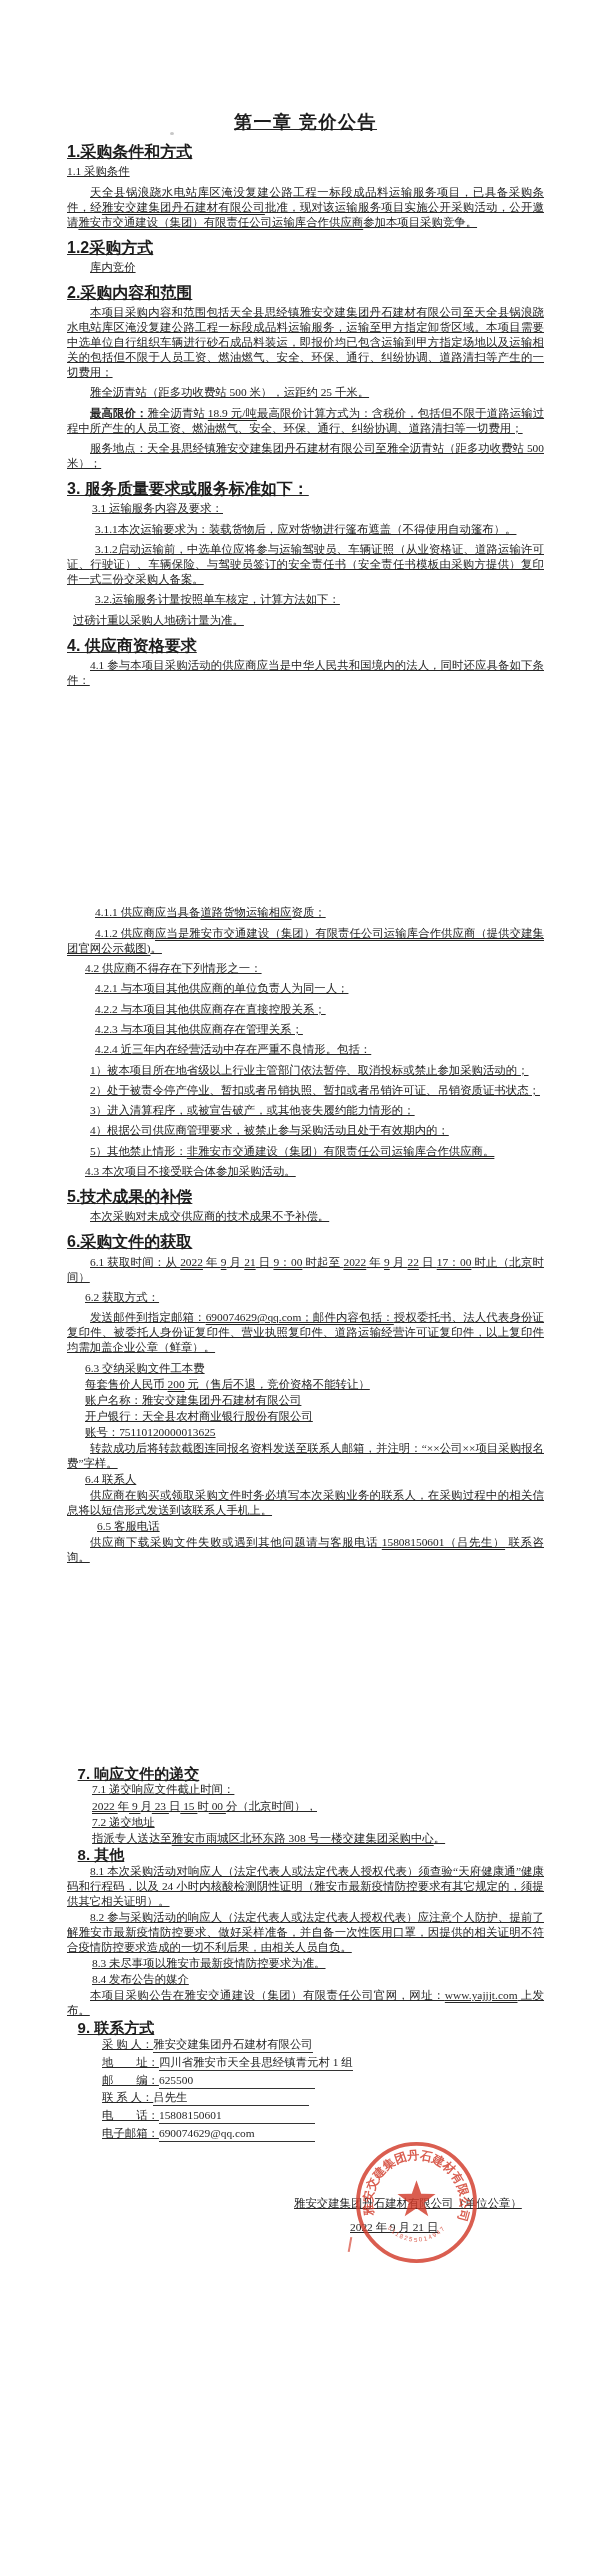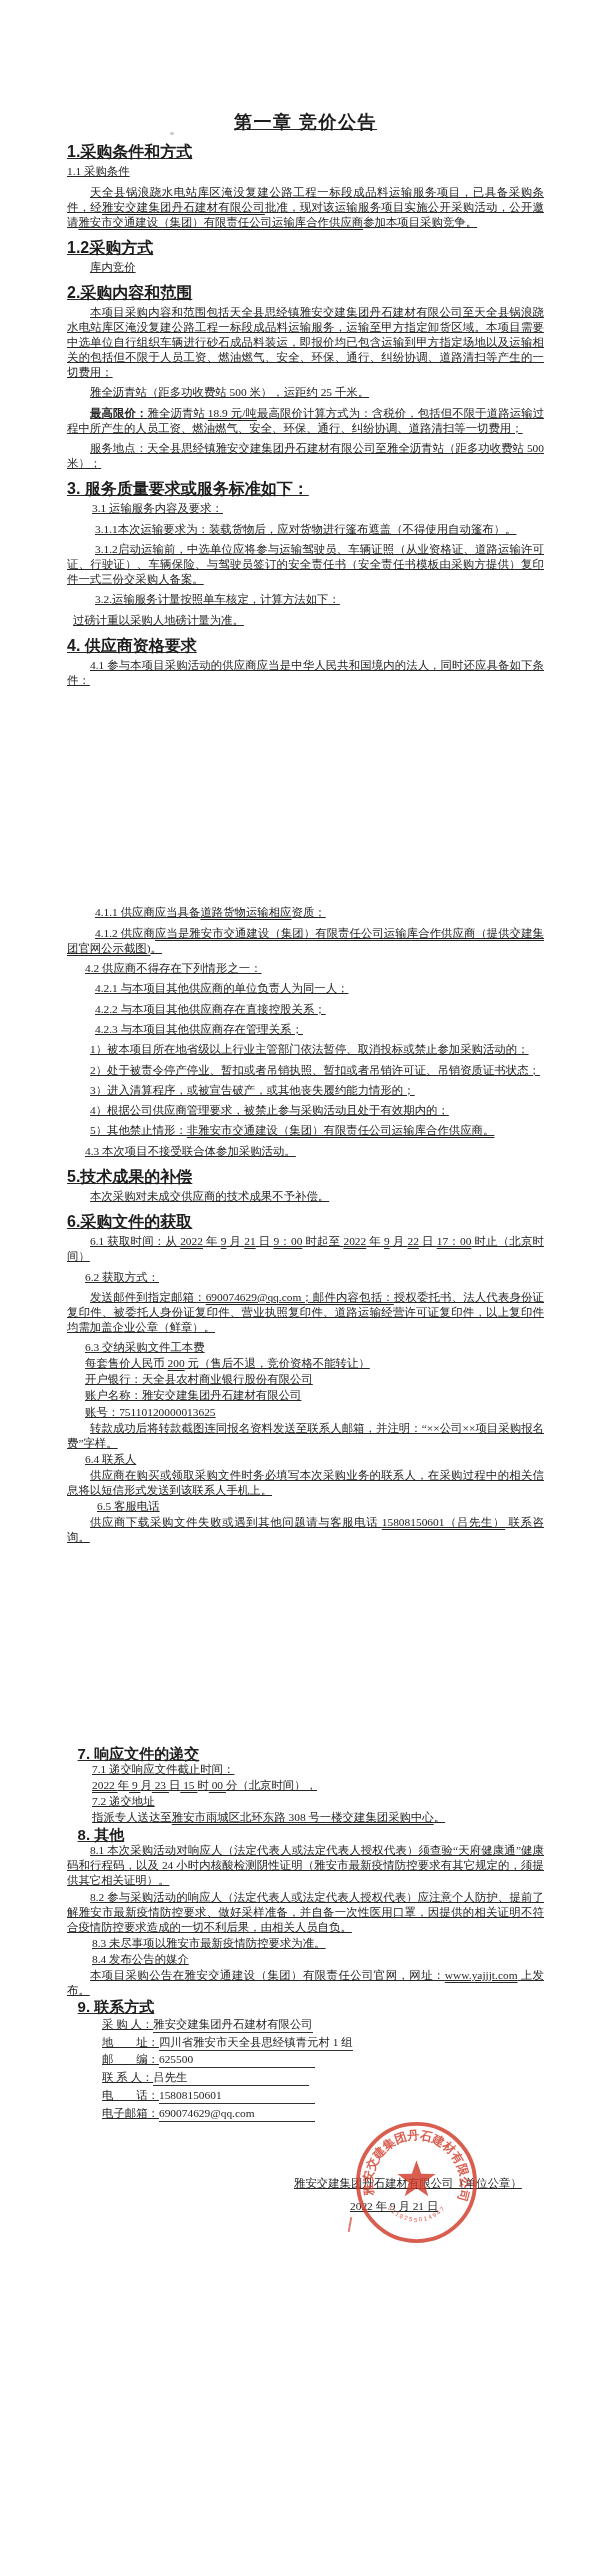--- a/index.html
+++ b/index.html
@@ -82,36 +82,37 @@
         <div class="blk flat"><span>过磅计重以采购人地磅计量为准。</span></div>
         <div class="blk h"><span>4. 供应商资格要求</span></div>
         <div class="blk p"><span>4.1 参与本项目采购活动的供应商应当是中华人民共和国境内的法人，同时还应具备如下条件：</span></div>
         <div class="blk gap1"></div>
         <div class="blk p3"><span>4.1.1 供应商应当具备</span><span class="u">道路货物运输相应</span><span>资质；</span></div>
         <div class="blk p3"><span>4.1.2 供应商</span><span class="u">应当是雅安市交通建设（集团）有限责任公司运输库合作供应商（提供交建集团官网公示截图)</span><span>。</span></div>
         <div class="blk sub"><span>4.2 供应商不得存在下列情形之一：</span></div>
         <div class="blk p3"><span>4.2.1 与本项目其他供应商的单位负责人为同一人；</span></div>
         <div class="blk p3"><span>4.2.2 与本项目其他供应商存在直接控股关系；</span></div>
         <div class="blk p3"><span>4.2.3 与本项目其他供应商存在管理关系；</span></div>
+        <div class="blk p3"><span>4.2.4 近三年内在经营活动中存在严重不良情形。包括：</span></div>
         <div class="blk p"><span>1）被本项目所在地省级以上行业主管部门依法暂停、取消投标或禁止参加采购活动的；</span></div>
         <div class="blk p"><span>2）处于被责令停产停业、暂扣或者吊销执照、暂扣或者吊销许可证、吊销资质证书状态；</span></div>
         <div class="blk p"><span>3）进入清算程序，或被宣告破产，或其他丧失履约能力情形的；</span></div>
         <div class="blk p"><span>4）根据公司供应商管理要求，被禁止参与采购活动且处于有效期内的；</span></div>
         <div class="blk p"><span>5）其他禁止情形：</span><span class="u">非雅安市交通建设（集团）有限责任公司运输库合作供应商。</span></div>
         <div class="blk sub"><span>4.3 本次项目不接受联合体参加采购活动。</span></div>
         <div class="blk h"><span>5.技术成果的补偿</span></div>
         <div class="blk p"><span>本次采购对未成交供应商的技术成果不予补偿。</span></div>
         <div class="blk h"><span>6.采购文件的获取</span></div>
         <div class="blk p"><span>6.1 获取时间：从 </span><span class="u">2022</span><span> 年 </span><span class="u">9</span><span> 月 </span><span class="u">21</span><span> 日 </span><span class="u">9：00</span><span> 时起至 </span><span class="u">2022</span><span> 年 </span><span class="u">9</span><span> 月 </span><span class="u">22</span><span> 日 </span><span class="u">17：00</span><span> 时止（北京时间）</span></div>
         <div class="blk sub"><span>6.2 获取方式：</span></div>
         <div class="blk p"><span>发送邮件到指定邮箱：</span><span class="u">690074629@qq.com；邮件内容包括：</span><span>授权委托书、法人代表身份证复印件、被委托人身份证复印件、营业执照复印件、道路运输经营许可证复印件，以上复印件均需加盖企业公章（鲜章）。</span></div>
         <div class="blk sub t"><span>6.3 交纳采购文件工本费</span></div>
         <div class="blk sub t"><span>每套售价人民币 </span><span class="u">200</span><span> 元（售后不退，竞价资格不能转让）</span></div>
+        <div class="blk sub t"><span>账户名称：雅安交建集团丹石建材有限公司</span></div>
         <div class="blk sub t"><span>开户银行：天全县农村商业银行股份有限公司</span></div>
-        <div class="blk sub t"><span>账户名称：雅安交建集团丹石建材有限公司</span></div>
         <div class="blk sub t"><span>账号：75110120000013625</span></div>
         <div class="blk p t"><span>转款成功后将转款截图连同报名资料发送至联系人邮箱，并注明：“××公司××项目采购报名费”字样。</span></div>
         <div class="blk sub t"><span>6.4 联系人</span></div>
         <div class="blk p t"><span>供应商在购买或领取采购文件时务必填写本次采购业务的联系人，在采购过程中的相关信息将以短信形式发送到该联系人手机上。</span></div>
         <div class="blk sub3 t"><span>6.5 客服电话</span></div>
         <div class="blk p t"><span>供应商下载采购文件失败或遇到其他问题请与客服电话 </span><span class="u">15808150601（吕先生）</span><span> 联系咨询。</span></div>
         <div class="blk gap2"></div>
         <div class="blk h2"><span>7. 响应文件的递交</span></div>
         <div class="blk sub2 t"><span>7.1 递交响应文件截止时间：</span></div>
         <div class="blk sub2 t"><span class="u"> 2022 </span><span>年</span><span class="u"> 9 </span><span>月</span><span class="u"> 23 </span><span>日</span><span class="u"> 15 </span><span>时</span><span class="u"> 00 </span><span>分（北京时间），</span></div>

